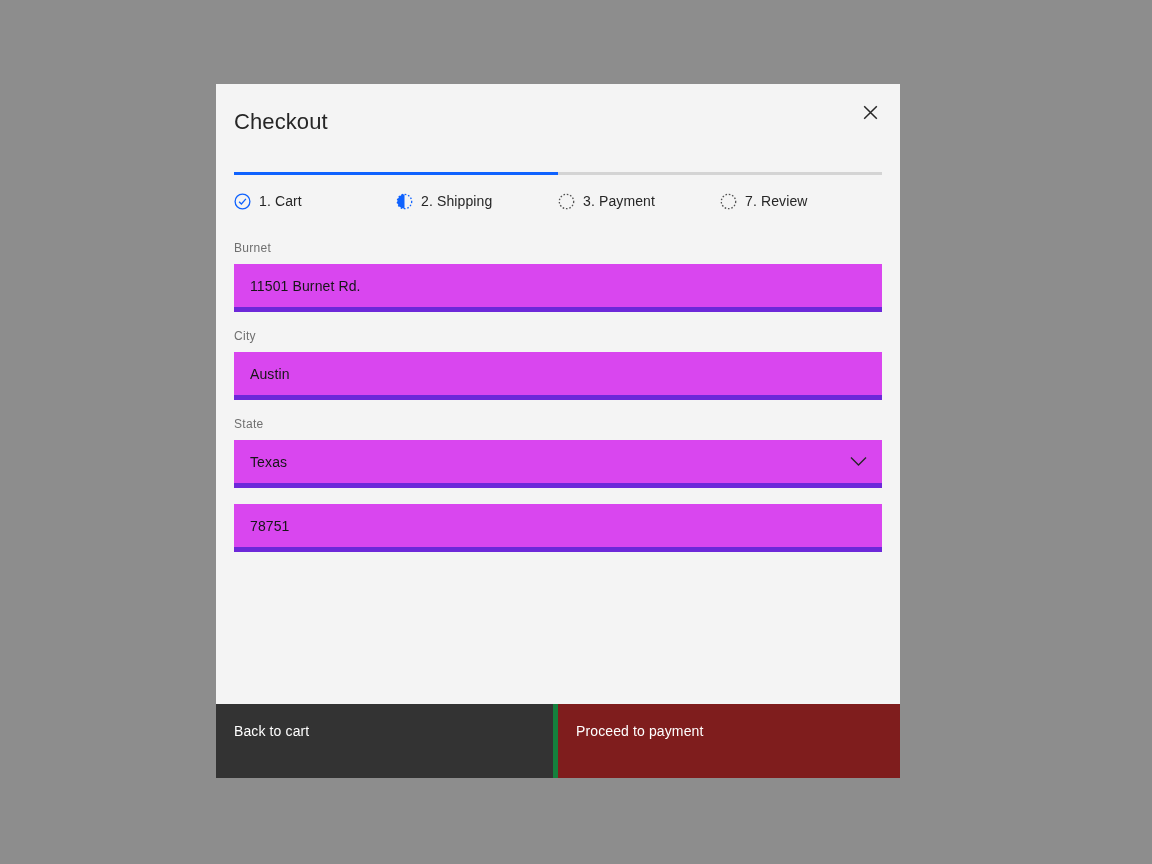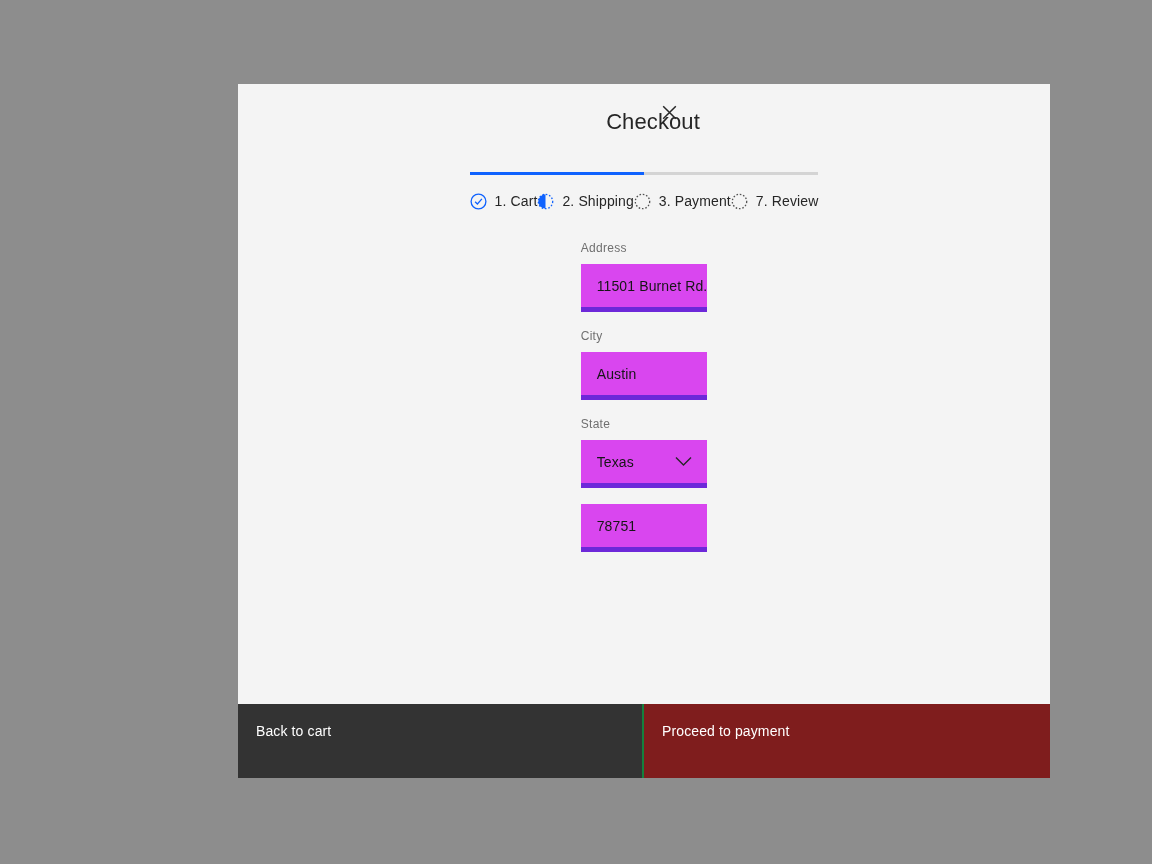--- a/index.html
+++ b/index.html
@@ -10,28 +10,27 @@
   }
   body {
     background: #8d8d8d;
     font-family: "Liberation Sans", sans-serif;
     position: relative;
   }
 
   
   #modal {
     position: absolute;
-    left: 238px;
+    left: 216px;
     top: 84px;
-    width: 812px;
+    width: 684px;
     height: 694px;
     background: #f4f4f4;
     display: flex;
     flex-direction: column;
-    align-items: center;
   }
 
   
   .modal-header {
     height: 88px;
     flex: 0 0 88px;
     position: relative;
     display: flex;
     align-items: flex-start;
   }
@@ -163,21 +162,21 @@
     font-family: "Liberation Sans", sans-serif;
     font-size: 14px;
     line-height: 18px;
     letter-spacing: 0.12px;
     cursor: pointer;
     text-align: left;
   }
   .footer-btn.secondary {
     background: #333333;
     color: #ffffff;
-    border-right: 2px solid #15803d;
+    border-right: 5px solid #15803d;
   }
   .footer-btn.primary {
     background: #7f1d1d;
     color: #ffffff;
   }
 </style>
 </head>
 <body>
 
 <div id="modal">
@@ -236,21 +235,21 @@
         </span>
         <span class="step-label">7. Review</span>
       </div>
 
     </div>
   </div>
 
   <div class="form-area">
 
     <div class="field">
-      <div class="field-label">Address</div>
+      <div class="field-label">Burnet</div>
       <div class="field-control">
         <span class="field-value">11501 Burnet Rd.</span>
       </div>
     </div>
 
     <div class="field">
       <div class="field-label">City</div>
       <div class="field-control">
         <span class="field-value">Austin</span>
       </div>

